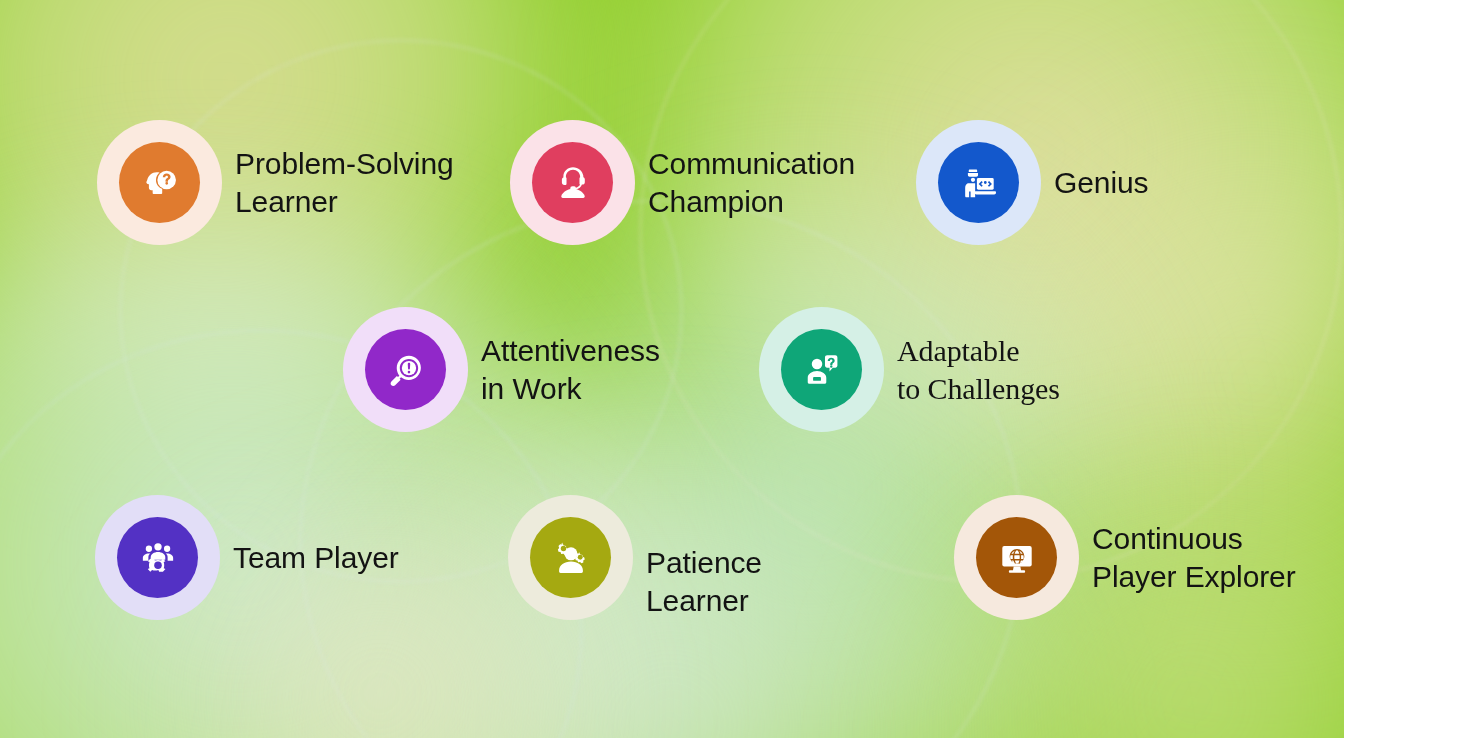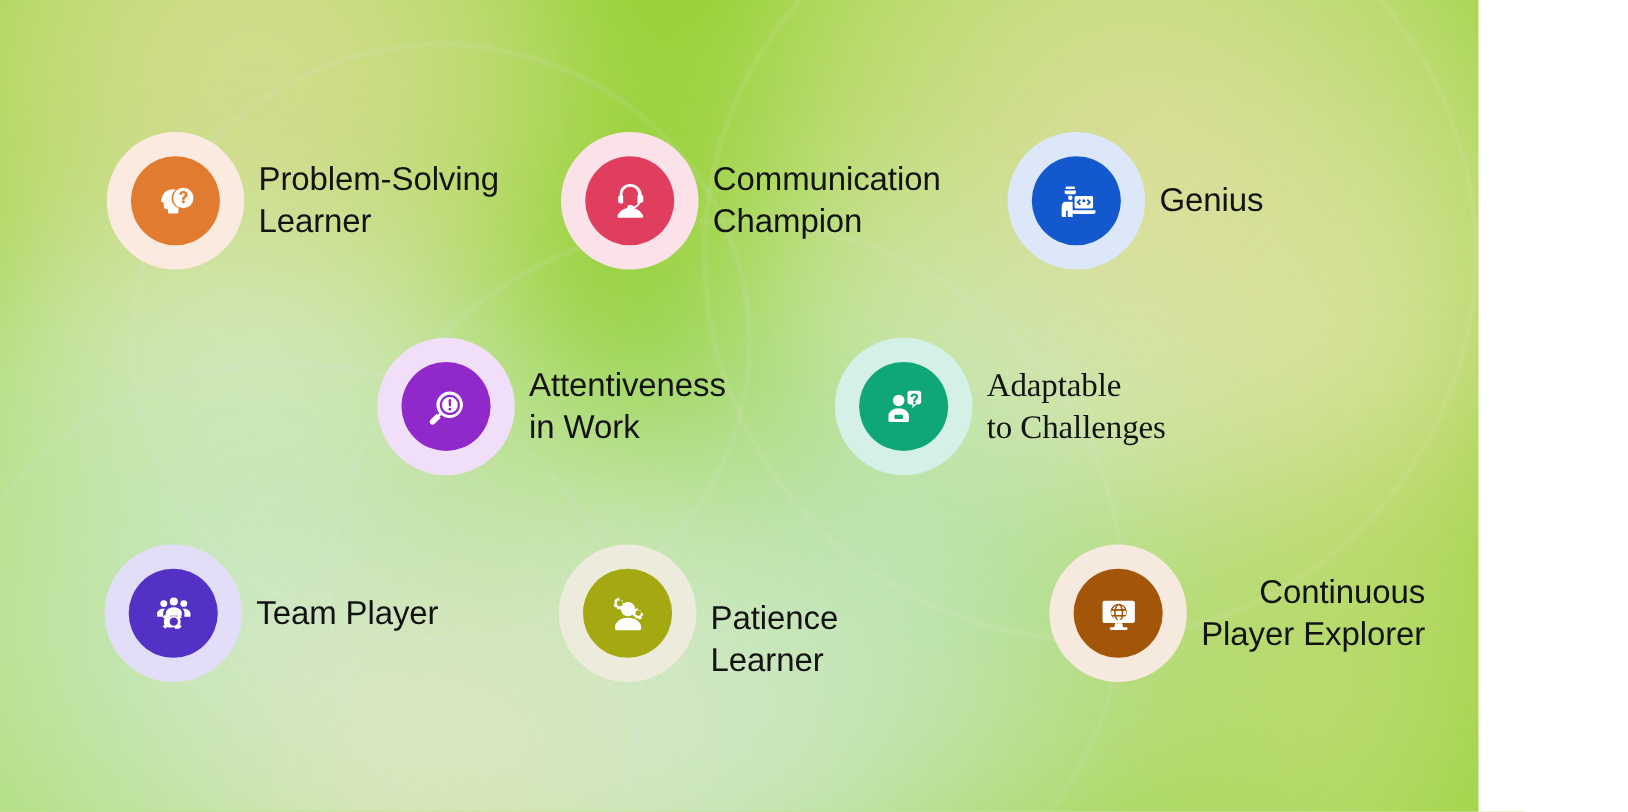--- a/index.html
+++ b/index.html
@@ -290,21 +290,21 @@
                 <circle cx="34.5" cy="23.1" r="2.8" fill="#A5A911"></circle>
               </svg>
             </span>
           </div>
         </div>
         <div class="label">
           <span class="ln">Patience</span>
           <span class="ln">Learner</span>
         </div>
       </div>
-      <div class="badge" style="left: 954px; top: 495px; text-align: right;">
+      <div class="badge" style="left: 954px; top: 495px;">
         <div class="halo" style="background: rgb(246, 233, 222);">
           <div class="disc" style="background: rgb(163, 86, 8);">
             <span style="display: block; width: 42px; height: 42px; color: rgb(163, 86, 8);">
               <svg viewBox="0 0 48 48" aria-hidden="true">
                 <rect x="7.2" y="10.4" width="33.6" height="23.2" rx="2.2"></rect>
                 <path d="M20.2 33.8h7.6l.8 4.2h3.3c.8 0 1.4.6 1.4 1.4s-.6 1.4-1.4 1.4H16.1c-.8 0-1.4-.6-1.4-1.4s.6-1.4 1.4-1.4h3.3l.8-4.2z"></path>
                 <path d="M24 13.6c-4.6 0-8.4 3.8-8.4 8.4s3.8 8.4 8.4 8.4 8.4-3.8 8.4-8.4-3.8-8.4-8.4-8.4zm0 1.6c.9 0 2 1.5 2.6 3.9h-5.2c.6-2.4 1.7-3.9 2.6-3.9zm-4.3 3.9h-2.1a6.9 6.9 0 0 1 3.9-3.4c-.7.9-1.3 2.1-1.8 3.4zm8.6 0c-.5-1.3-1.1-2.5-1.8-3.4a6.9 6.9 0 0 1 3.9 3.4h-2.1zm3 1.7c.2.7.3 1.4.3 2.2s-.1 1.5-.3 2.2h-2.7c.1-.7.1-1.4.1-2.2s0-1.5-.1-2.2h2.7zm-4.4 0c.1.7.2 1.4.2 2.2s0 1.5-.2 2.2h-5.8c-.1-.7-.2-1.4-.2-2.2s0-1.5.2-2.2h5.8zm-7.6 0c-.1.7-.1 1.4-.1 2.2s0 1.5.1 2.2h-2.7a6.9 6.9 0 0 1 0-4.4h2.7zm.5 6.1c.5 1.3 1.1 2.5 1.8 3.4a6.9 6.9 0 0 1-3.9-3.4h2.1zm1.8 0h5.2c-.6 2.4-1.7 3.9-2.6 3.9s-2-1.5-2.6-3.9zm7 0h2.1a6.9 6.9 0 0 1-3.9 3.4c.7-.9 1.3-2.1 1.8-3.4z" fill="#A35608"></path>
               </svg>
             </span>
           </div>

